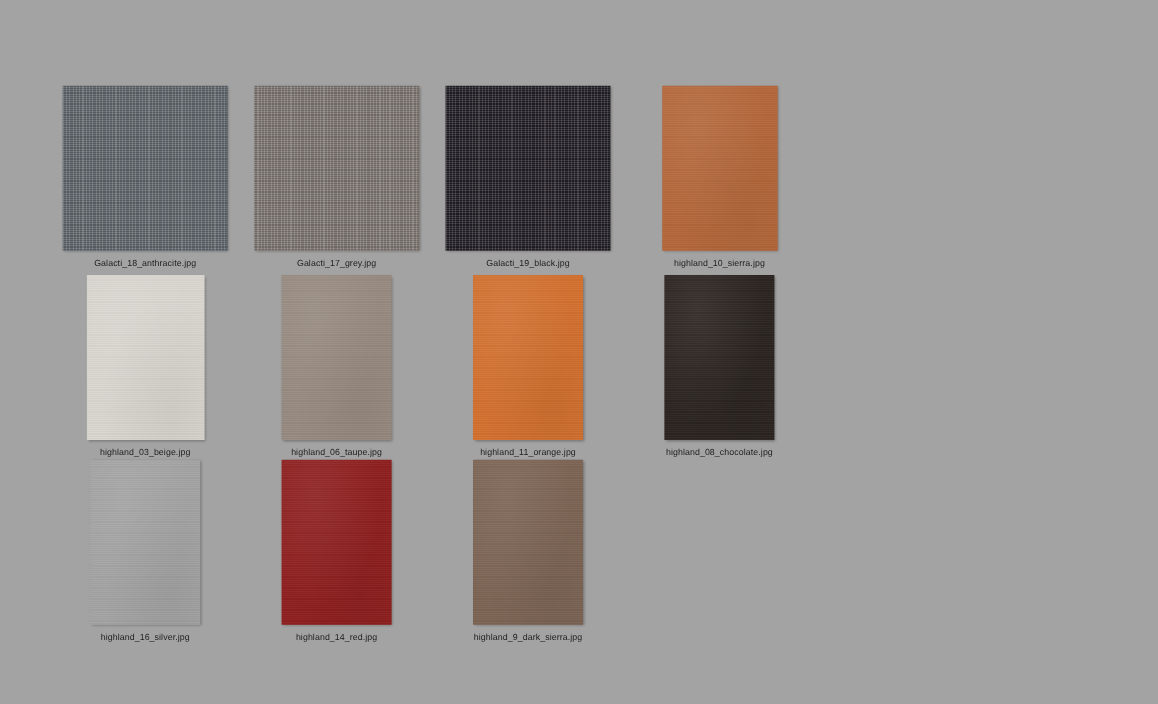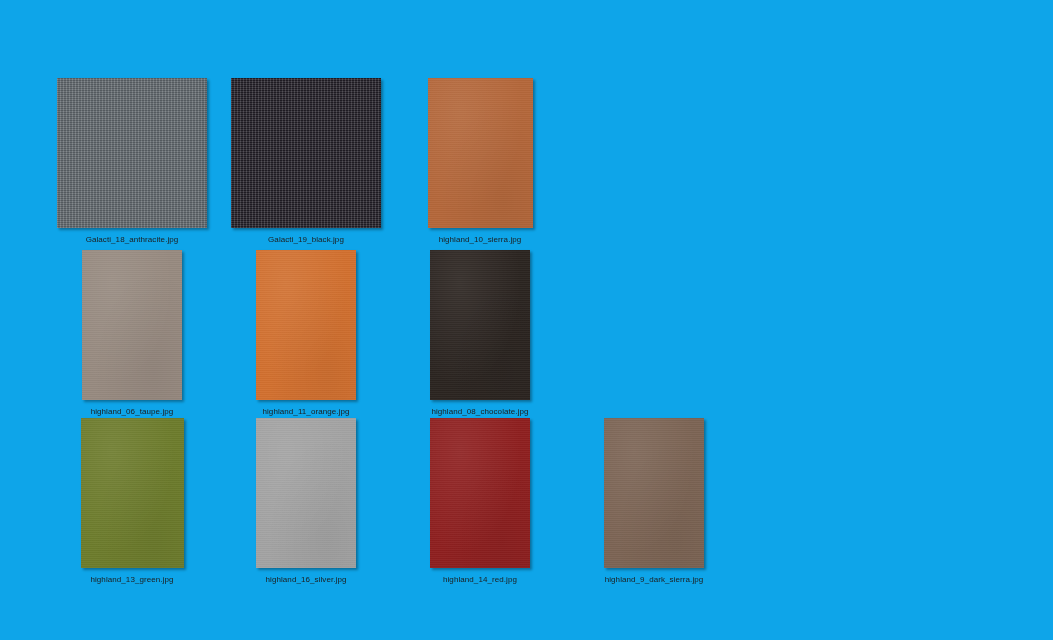--- a/index.html
+++ b/index.html
@@ -13,21 +13,21 @@
     height: 640px;
     overflow: hidden;
     font-family: "Liberation Sans", sans-serif;
     -webkit-font-smoothing: antialiased;
   }
 
   #grid-canvas {
     position: relative;
     width: 1053px;
     height: 640px;
-    background: #0ea5e9;
+    background: #a3a3a3;
   }
 
   .swatch-row {
     position: absolute;
     left: 0;
     width: 1053px;
     display: flex;
     flex-direction: row;
     align-items: flex-start;
   }
@@ -105,32 +105,44 @@
 <div id="grid-canvas">
     <div class="swatch-row" style="top: 78px; padding-left: 45px;">
       <div class="swatch-cell">
         <div class="swatch-thumb-wrap">
           <div class="swatch-thumb woven" title="Galacti_18_anthracite.jpg" style="width: 150px; height: 150px; background: rgb(95, 102, 107);"></div>
         </div>
         <div class="swatch-label">Galacti_18_anthracite.jpg</div>
       </div>
       <div class="swatch-cell">
         <div class="swatch-thumb-wrap">
+          <div class="swatch-thumb woven" title="Galacti_17_grey.jpg" style="width: 150px; height: 150px; background: rgb(125, 118, 113);"></div>
+        </div>
+        <div class="swatch-label">Galacti_17_grey.jpg</div>
+      </div>
+      <div class="swatch-cell">
+        <div class="swatch-thumb-wrap">
           <div class="swatch-thumb woven" title="Galacti_19_black.jpg" style="width: 150px; height: 150px; background: rgb(34, 30, 38);"></div>
         </div>
         <div class="swatch-label">Galacti_19_black.jpg</div>
       </div>
       <div class="swatch-cell">
         <div class="swatch-thumb-wrap">
           <div class="swatch-thumb matte" title="highland_10_sierra.jpg" style="width: 105px; height: 150px; background: rgb(180, 103, 58);"></div>
         </div>
         <div class="swatch-label">highland_10_sierra.jpg</div>
       </div>
     </div>
     <div class="swatch-row" style="top: 250px; padding-left: 45px;">
+      <div class="swatch-cell">
+        <div class="swatch-thumb-wrap">
+          <div class="swatch-thumb matte" title="highland_03_beige.jpg" style="width: 107px; height: 150px; background: rgb(217, 213, 207);"></div>
+        </div>
+        <div class="swatch-label">highland_03_beige.jpg</div>
+      </div>
       <div class="swatch-cell">
         <div class="swatch-thumb-wrap">
           <div class="swatch-thumb matte" title="highland_06_taupe.jpg" style="width: 100px; height: 150px; background: rgb(151, 138, 128);"></div>
         </div>
         <div class="swatch-label">highland_06_taupe.jpg</div>
       </div>
       <div class="swatch-cell">
         <div class="swatch-thumb-wrap">
           <div class="swatch-thumb matte" title="highland_11_orange.jpg" style="width: 100px; height: 150px; background: rgb(210, 112, 47);"></div>
         </div>
@@ -139,26 +151,20 @@
       <div class="swatch-cell">
         <div class="swatch-thumb-wrap">
           <div class="swatch-thumb matte" title="highland_08_chocolate.jpg" style="width: 100px; height: 150px; background: rgb(43, 36, 32);"></div>
         </div>
         <div class="swatch-label">highland_08_chocolate.jpg</div>
       </div>
     </div>
     <div class="swatch-row" style="top: 418px; padding-left: 45px;">
       <div class="swatch-cell">
         <div class="swatch-thumb-wrap">
-          <div class="swatch-thumb matte" title="highland_13_green.jpg" style="width: 103px; height: 150px; background: rgb(109, 124, 44);"></div>
-        </div>
-        <div class="swatch-label">highland_13_green.jpg</div>
-      </div>
-      <div class="swatch-cell">
-        <div class="swatch-thumb-wrap">
           <div class="swatch-thumb matte" title="highland_16_silver.jpg" style="width: 100px; height: 150px; background: rgb(163, 163, 163);"></div>
         </div>
         <div class="swatch-label">highland_16_silver.jpg</div>
       </div>
       <div class="swatch-cell">
         <div class="swatch-thumb-wrap">
           <div class="swatch-thumb matte" title="highland_14_red.jpg" style="width: 100px; height: 150px; background: rgb(142, 31, 31);"></div>
         </div>
         <div class="swatch-label">highland_14_red.jpg</div>
       </div>

